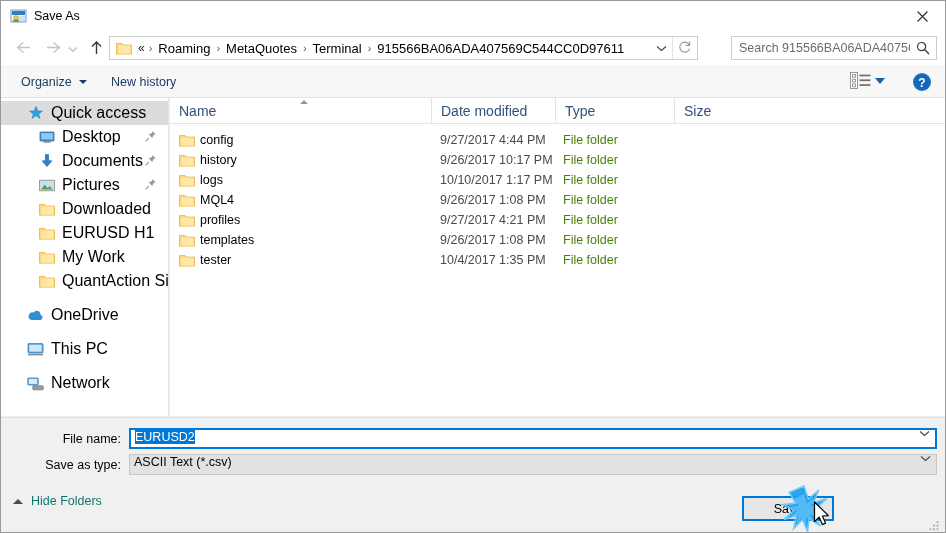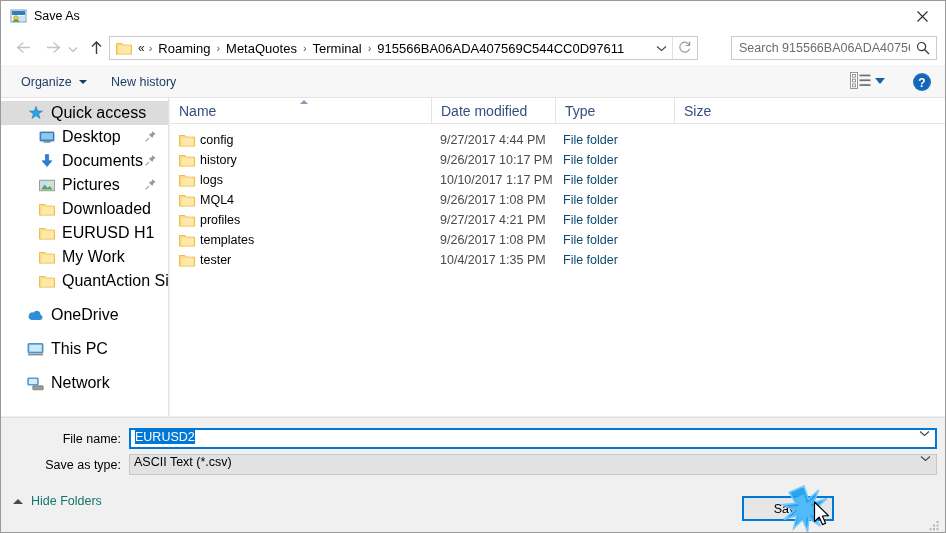--- a/index.html
+++ b/index.html
@@ -309,21 +309,21 @@
     color: #000000;
   }
   .cell-date {
     position: absolute;
     left: 270px;
     color: #4a4a4a;
   }
   .cell-type {
     position: absolute;
     left: 393px;
-    color: #0c4a6e;
+    color: #4d7c0f;
   }
   .cell-size {
     position: absolute;
     left: 512px;
     color: #4a4a4a;
   }
 
   
   .formarea {
     position: absolute;

